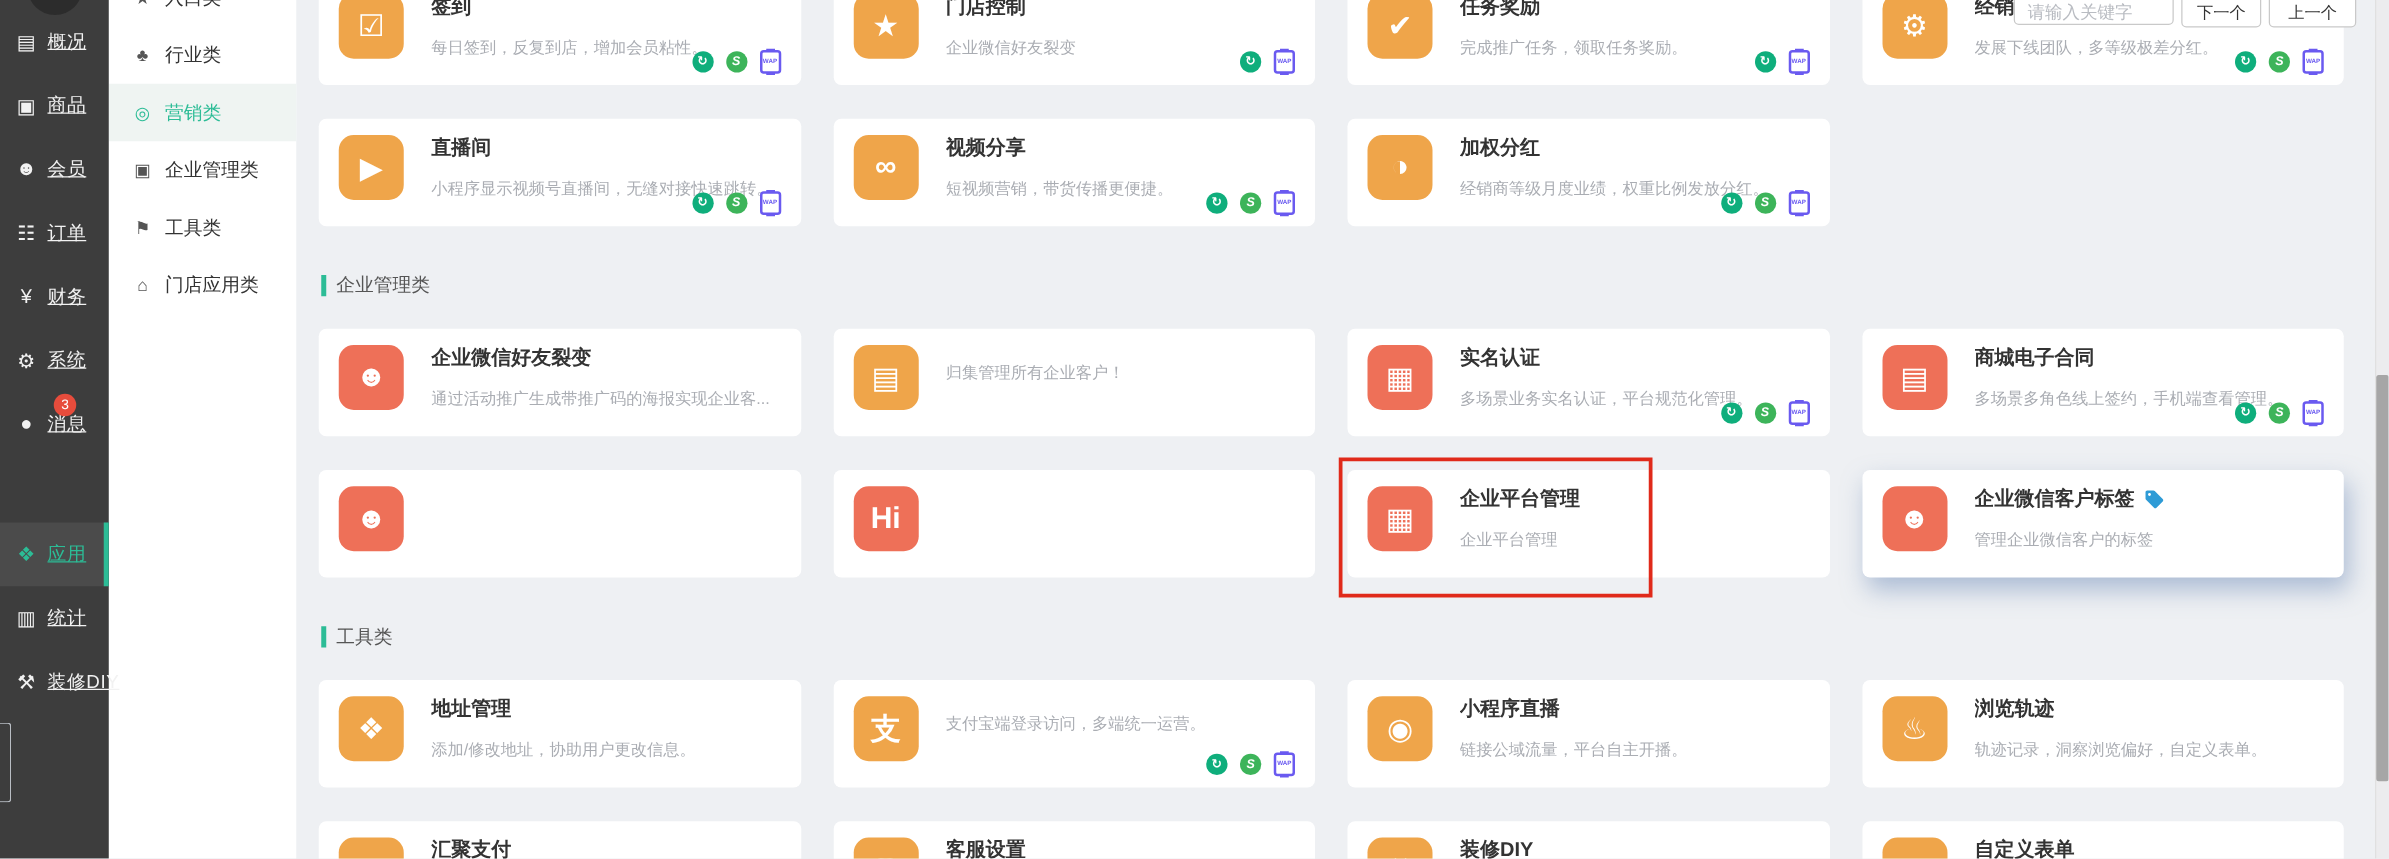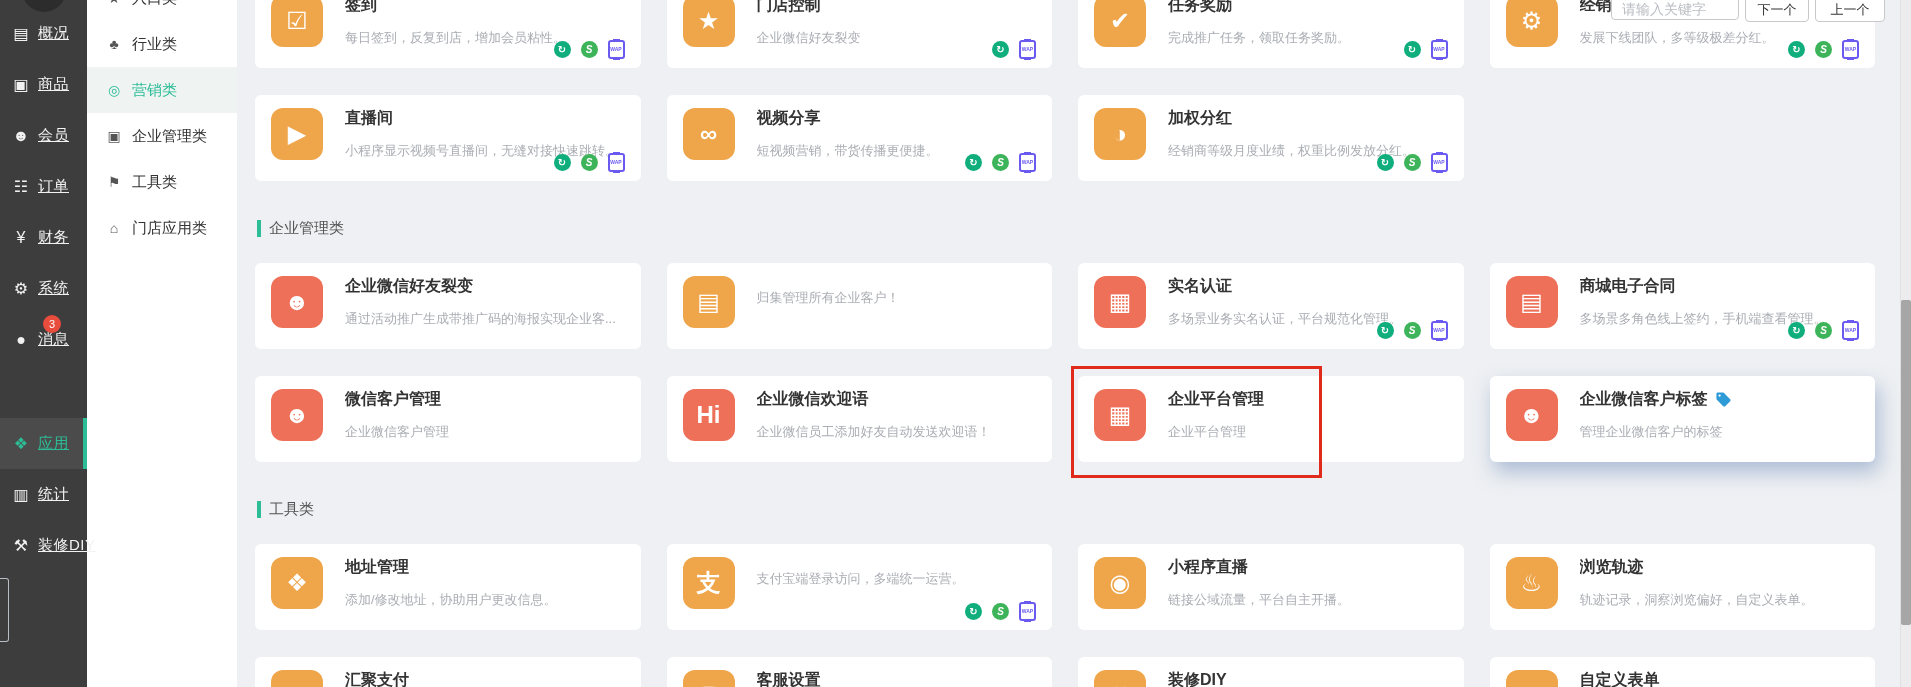--- a/index.html
+++ b/index.html
@@ -342,39 +342,25 @@
     <div class="platforms">
               <span class="pf pf-video-account">↻</span>
               <span class="pf pf-mini-program">S</span>
               <span class="pf pf-wap">WAP</span>
             </div>
   </div>
           <div class="card">
     <div class="tile tile-red">
       <span class="tile-glyph">☻</span>
     </div>
-    <div class="card-body">
-      <div class="card-title-row">
-        <span class="card-title">微信客户管理</span>
-
-      </div>
-      <div class="card-desc">企业微信客户管理</div>
-    </div>
     <div class="platforms"></div>
   </div>
           <div class="card">
     <div class="tile tile-red">
       <span class="tile-glyph">Hi</span>
-    </div>
-    <div class="card-body">
-      <div class="card-title-row">
-        <span class="card-title">企业微信欢迎语</span>
-
-      </div>
-      <div class="card-desc">企业微信员工添加好友自动发送欢迎语！</div>
     </div>
     <div class="platforms"></div>
   </div>
           <div class="card">
     <div class="tile tile-red">
       <span class="tile-glyph">▦</span>
     </div>
     <div class="card-body">
       <div class="card-title-row">
         <span class="card-title">企业平台管理</span>

